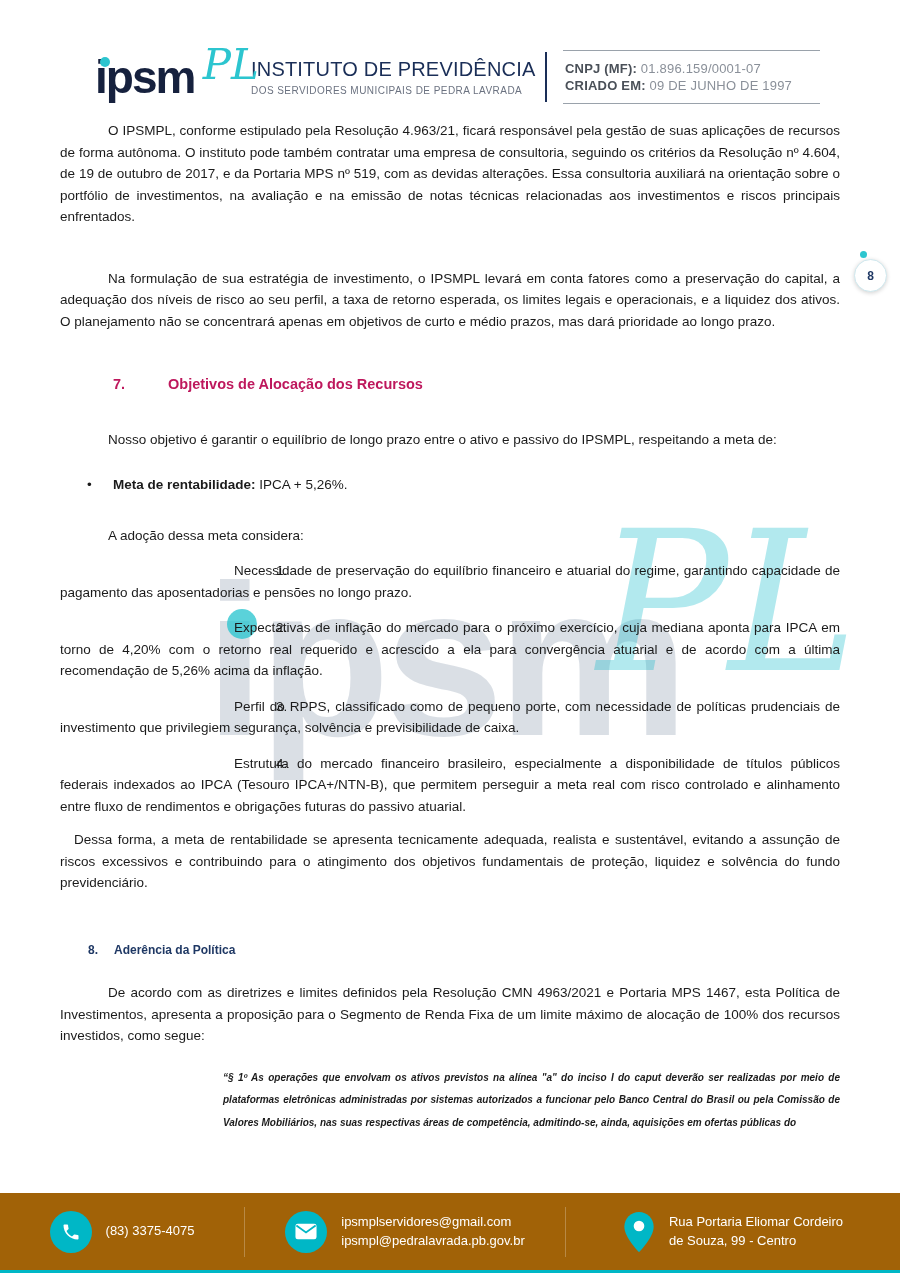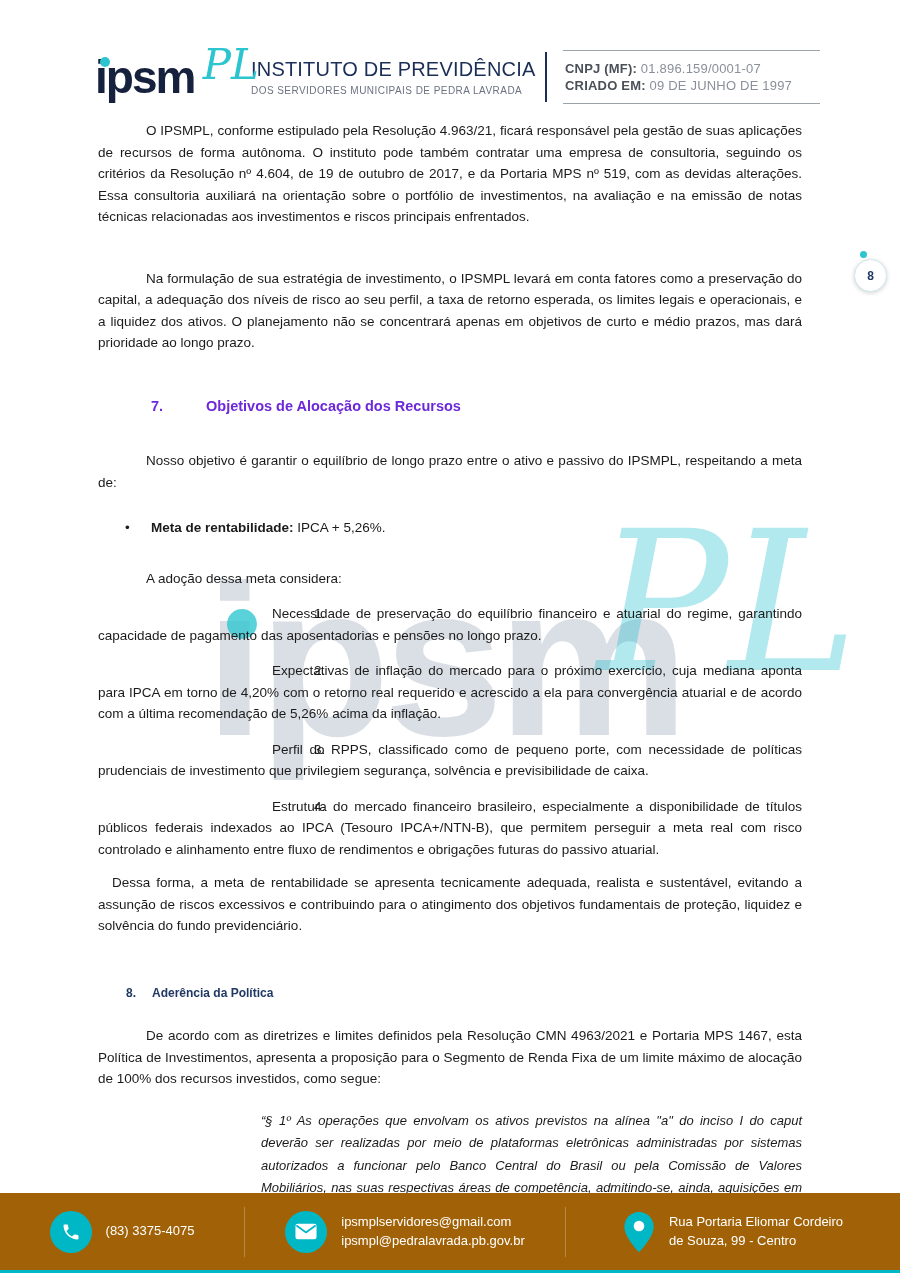--- a/index.html
+++ b/index.html
@@ -27,36 +27,36 @@
     display:flex; align-items:center; justify-content:center; font-size:12px; font-weight:bold; color:#1f3864; z-index:3; }
   .page-badge::before { content:""; position:absolute; top:-9px; left:5px; width:7px; height:7px; border-radius:50%; background:#2cc5cf; }
 
   
   .watermark { position:absolute; left:205px; top:545px; z-index:1; pointer-events:none; }
   .wm-word { font-size:215px; font-weight:bold; color:rgba(178,188,200,0.48); letter-spacing:-6px; line-height:1; font-family:"Liberation Sans", sans-serif; }
   .wm-dot { position:absolute; left:22px; top:56px; width:30px; height:30px; border-radius:50%; background:rgba(44,197,207,0.78); }
   .wm-script { position:absolute; left:392px; top:-48px; font-family:"DejaVu Serif", serif; font-style:italic; font-size:195px; color:rgba(0,183,198,0.30); line-height:1; }
 
   
-  .content { position:relative; z-index:2; padding:8px 98px 0; color:#1b1b1b; font-size:13.5px; line-height:21.5px; text-align:justify; }
+  .content { position:relative; z-index:2; padding:8px 60px 0; color:#1b1b1b; font-size:13.5px; line-height:21.5px; text-align:justify; }
   p.body { text-indent:48px; }
   .p2 { margin-top:40px; }
-  .h7 { margin-top:42px; margin-left:53px; color:#6d28d9; font-weight:bold; font-size:14.5px; text-align:left; }
+  .h7 { margin-top:42px; margin-left:53px; color:#be185d; font-weight:bold; font-size:14.5px; text-align:left; }
   .h7 .num { display:inline-block; width:55px; }
   .s7i { margin-top:33px; }
   .bullet { margin-top:24px; padding-left:27px; }
   .bullet .bdot { display:inline-block; width:26px; }
   .mi { margin-top:29px; }
   .item { text-indent:108px; margin-top:14px; }
   .item .inum { display:inline-block; width:66px; }
   .closing { margin-top:12px; text-indent:14px; }
   .h8 { margin-top:46px; margin-left:28px; color:#1f3864; font-weight:bold; font-size:12px; text-align:left; }
   .h8 .num { display:inline-block; width:26px; }
   .s8i { margin-top:21px; }
-  .quote { margin:20px 0 0 163px; font-style:italic; font-size:13px; line-height:22.5px; text-align:justify; }
+  .quote { margin:20px 0 0 163px; font-style:italic; font-size:10px; line-height:22.5px; text-align:justify;font-weight:bold; }
 
   
   .footer { position:absolute; left:0; right:0; bottom:0; height:88px; background:#a16207;
     border-bottom:11px solid #00b7c6; display:flex; align-items:center; z-index:4; }
   .f-sec { display:flex; align-items:center; gap:14px; justify-content:center; }
   .f-sec.phone { flex:0 0 244px; }
   .f-sec.mail  { flex:0 0 320px; }
   .f-sec.addr  { flex:1; }
   .f-sep { width:1px; height:50px; background:rgba(255,255,255,0.25); flex:none; }
   .f-icon { width:42px; height:42px; border-radius:50%; background:#00b7c6; display:flex; align-items:center; justify-content:center; flex:none; }

